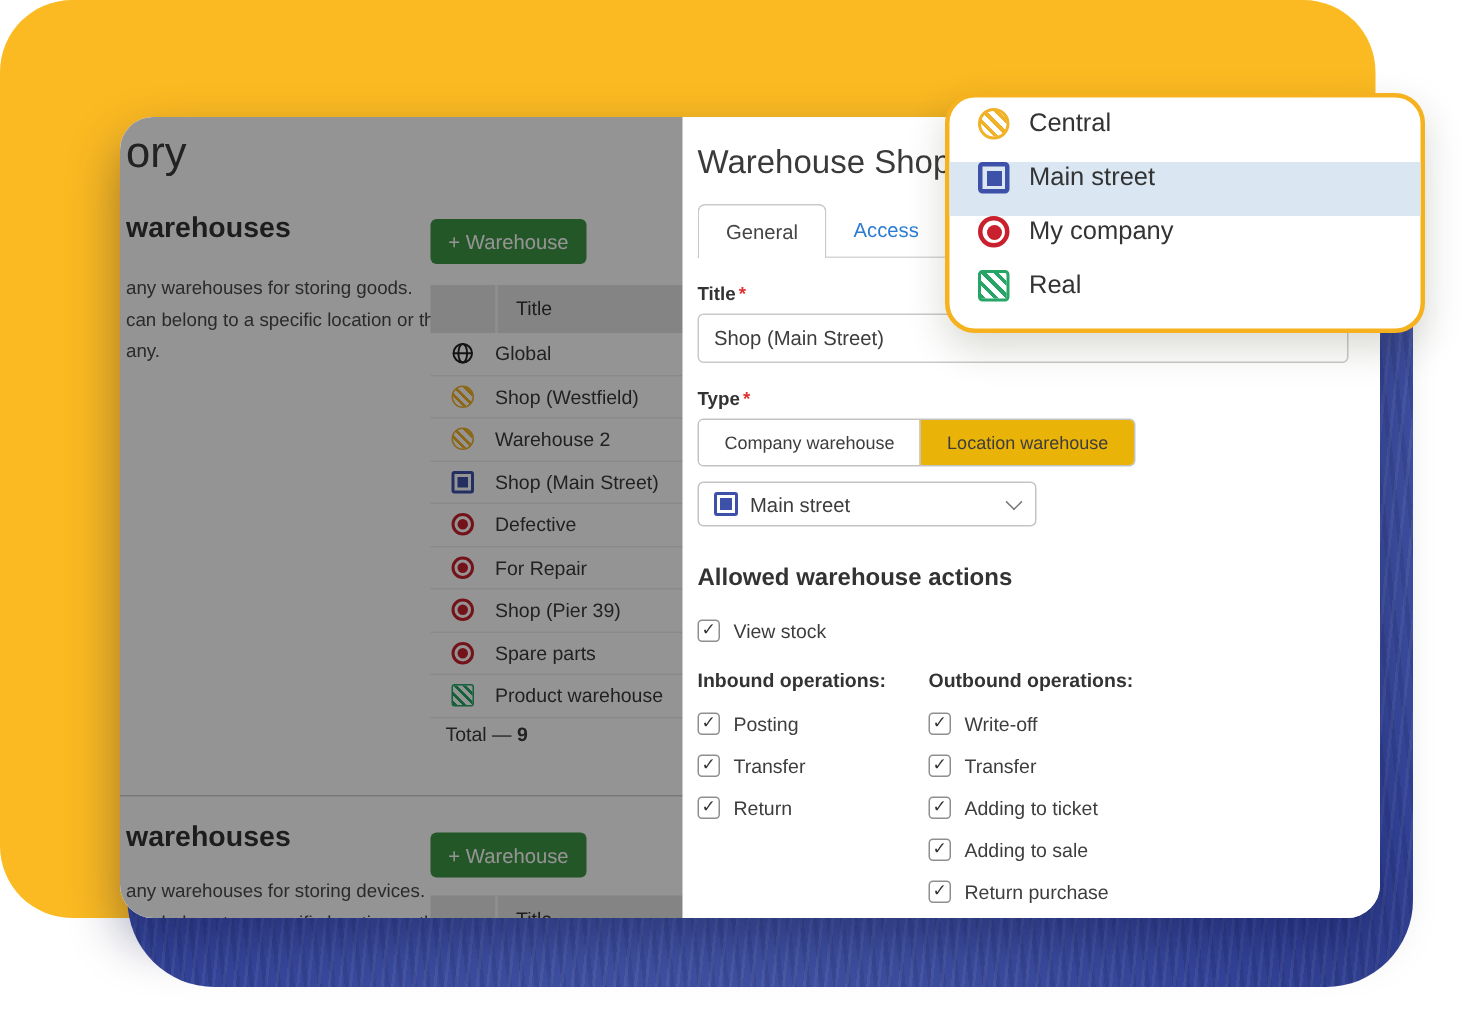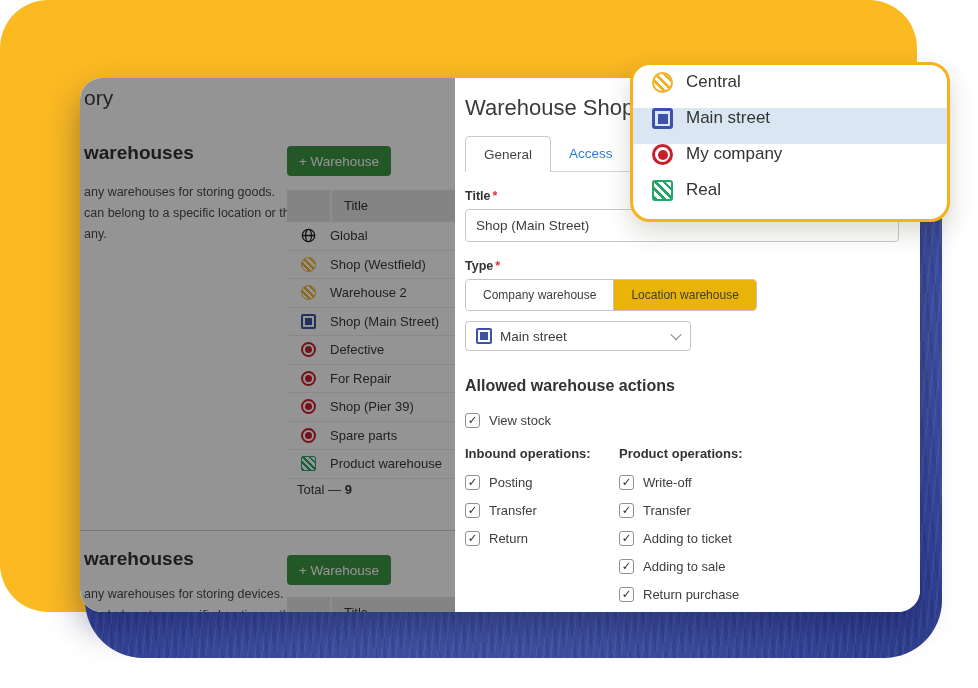--- a/index.html
+++ b/index.html
@@ -15,21 +15,21 @@
                repeating-linear-gradient(84deg, rgba(0,0,25,.08) 0 3px, transparent 3px 9px);}
 
   
   .window{position:absolute;left:80px;top:78px;width:840px;height:534px;border-radius:22px;
           background:#fff;overflow:hidden;box-shadow:0 16px 34px rgba(5,10,60,.38);}
 
   
   .left-sec{position:absolute;left:0;top:0;width:375px;height:100%;background:#fff;}
   .dim-overlay{position:absolute;left:0;top:0;width:375px;height:100%;background:rgba(0,0,0,.42);z-index:6;}
 
-  .page-title{position:absolute;left:4px;top:8px;font-size:21px;font-weight:400;color:#3b3b3b;white-space:nowrap;}
+  .page-title{position:absolute;left:4px;top:8px;font-size:29px;font-weight:400;color:#3b3b3b;white-space:nowrap;}
   .card-head{position:absolute;left:4px;font-size:19px;font-weight:700;color:#333;white-space:nowrap;}
   .card1-head{top:64px;} .card2-head{top:470px;}
   .desc{position:absolute;left:4px;font-size:12.5px;line-height:21px;color:#4a4a4a;white-space:nowrap;}
   .desc1{top:104px;} .desc2{top:506px;}
   .green-btn{position:absolute;left:207px;width:104px;height:30px;border-radius:4px;background:#3F9645;
              color:#fff;font-size:13.5px;display:flex;align-items:center;justify-content:center;
              border:none;cursor:pointer;font-family:inherit;}
   .btn1{top:68px;} .btn2{top:477px;}
 
   .wtable{position:absolute;left:207px;right:0;}
@@ -247,21 +247,21 @@
           <div class="cb-row">
             <span class="cb">✓</span>
             <span>Transfer</span>
           </div>
           <div class="cb-row">
             <span class="cb">✓</span>
             <span>Return</span>
           </div>
         </div>
         <div>
-          <div class="op-head">Product operations:</div>
+          <div class="op-head">Outbound operations:</div>
           <div class="cb-row">
             <span class="cb">✓</span>
             <span>Write-off</span>
           </div>
           <div class="cb-row">
             <span class="cb">✓</span>
             <span>Transfer</span>
           </div>
           <div class="cb-row">
             <span class="cb">✓</span>

